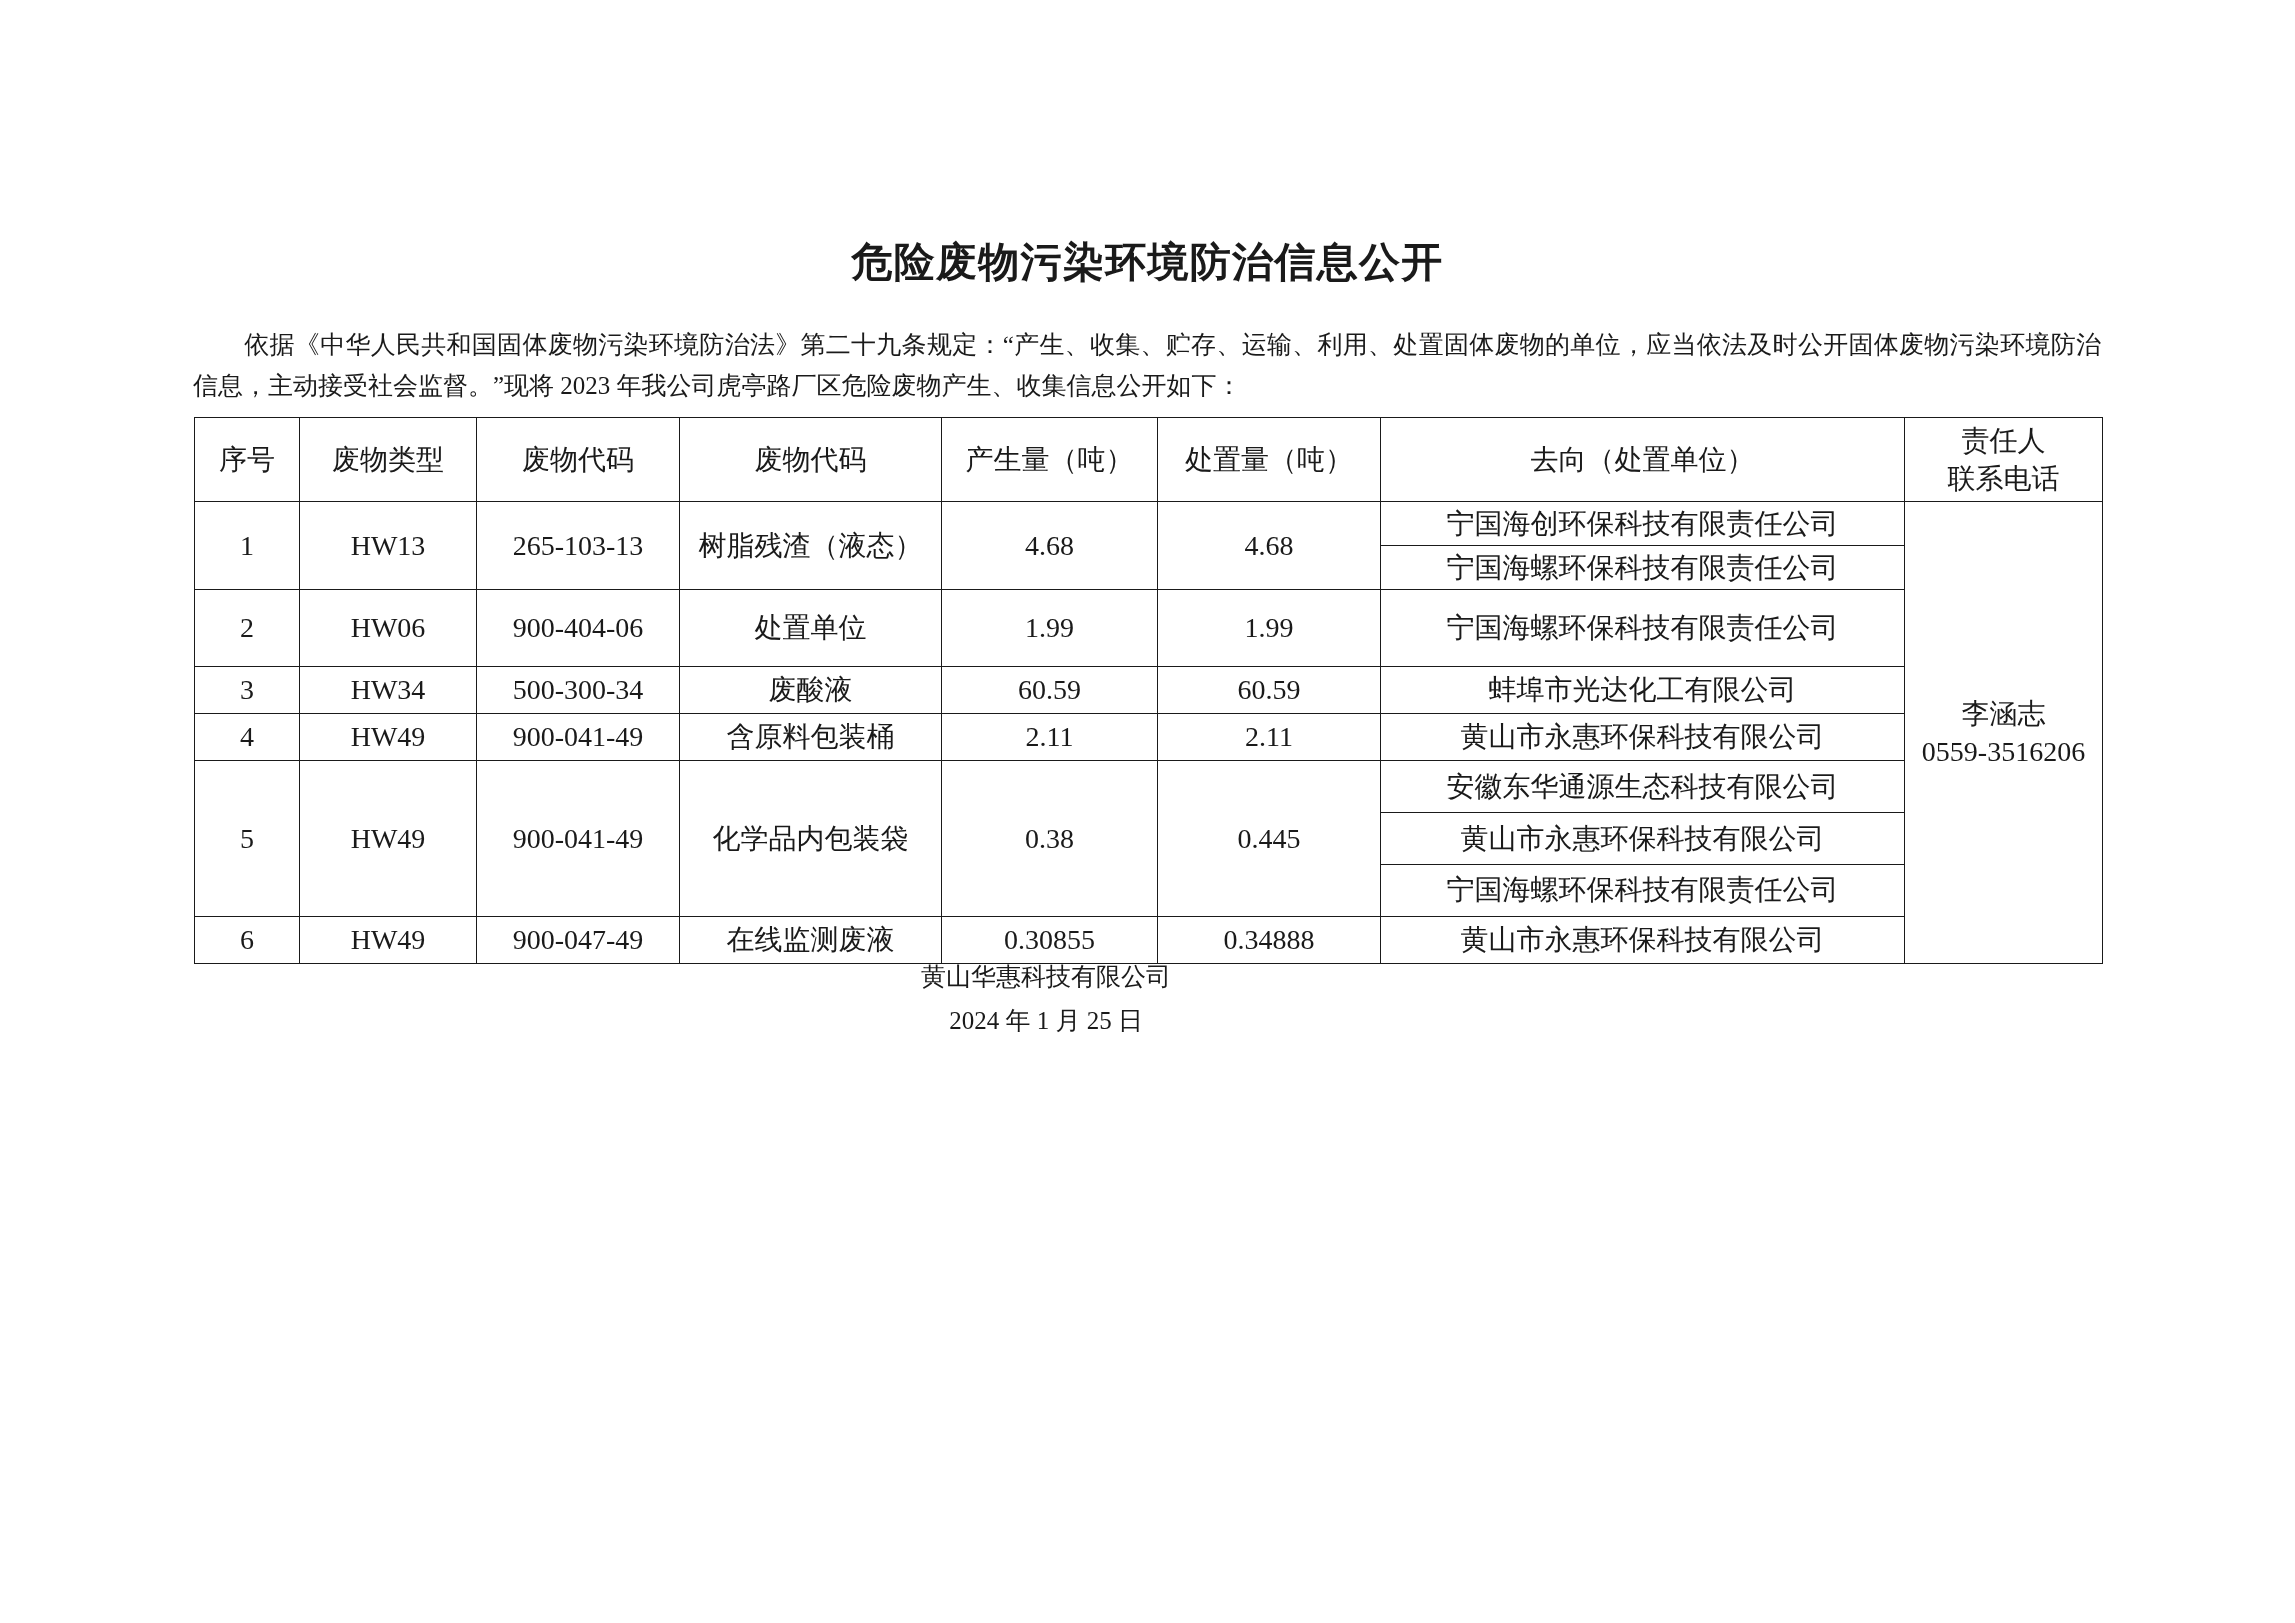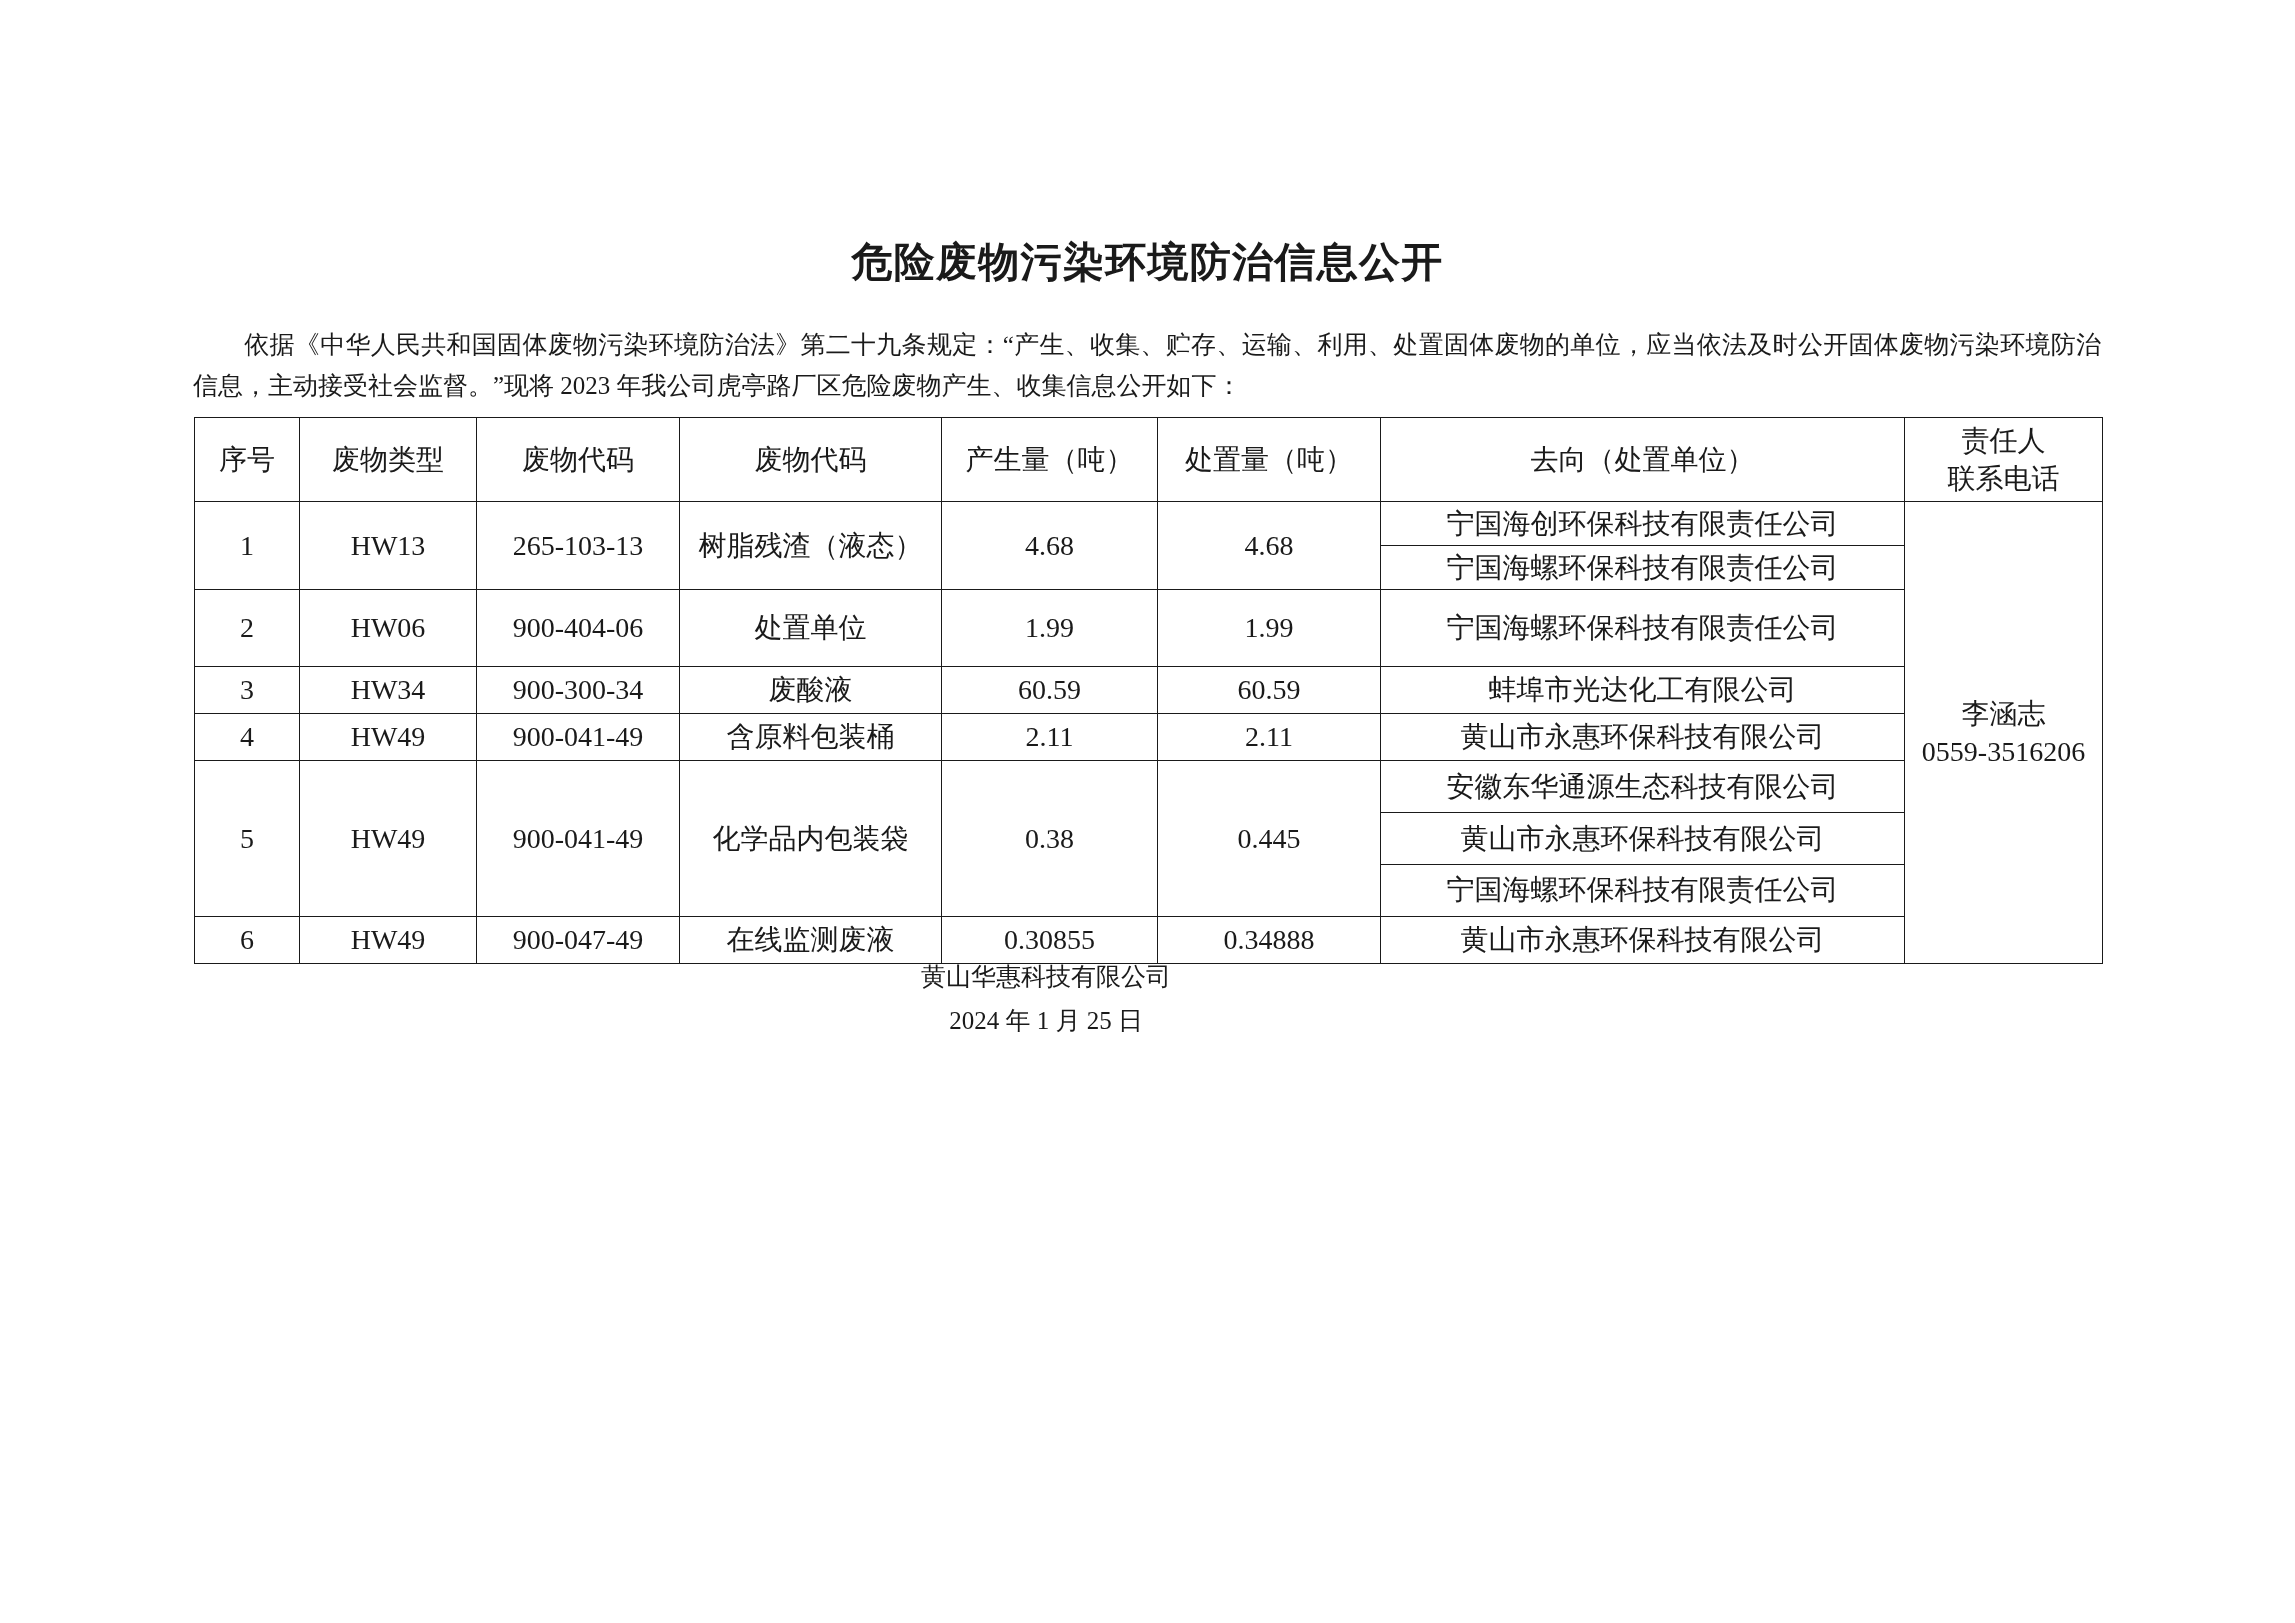--- a/index.html
+++ b/index.html
@@ -160,21 +160,21 @@
         <td>900-404-06</td>
         <td>处置单位</td>
         <td>1.99</td>
         <td>1.99</td>
         <td>宁国海螺环保科技有限责任公司</td>
       </tr>
 
       <tr class="r-std">
         <td>3</td>
         <td>HW34</td>
-        <td>900-300-34</td>
+        <td>500-300-34</td>
         <td>废酸液</td>
         <td>60.59</td>
         <td>60.59</td>
         <td>蚌埠市光达化工有限公司</td>
       </tr>
 
       <tr class="r-std">
         <td>4</td>
         <td>HW49</td>
         <td>900-041-49</td>

